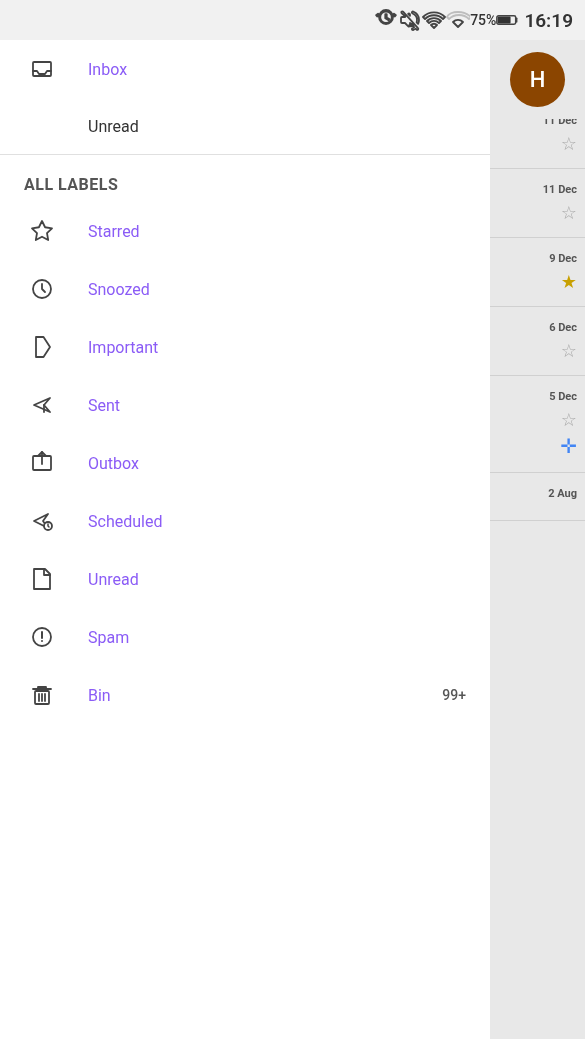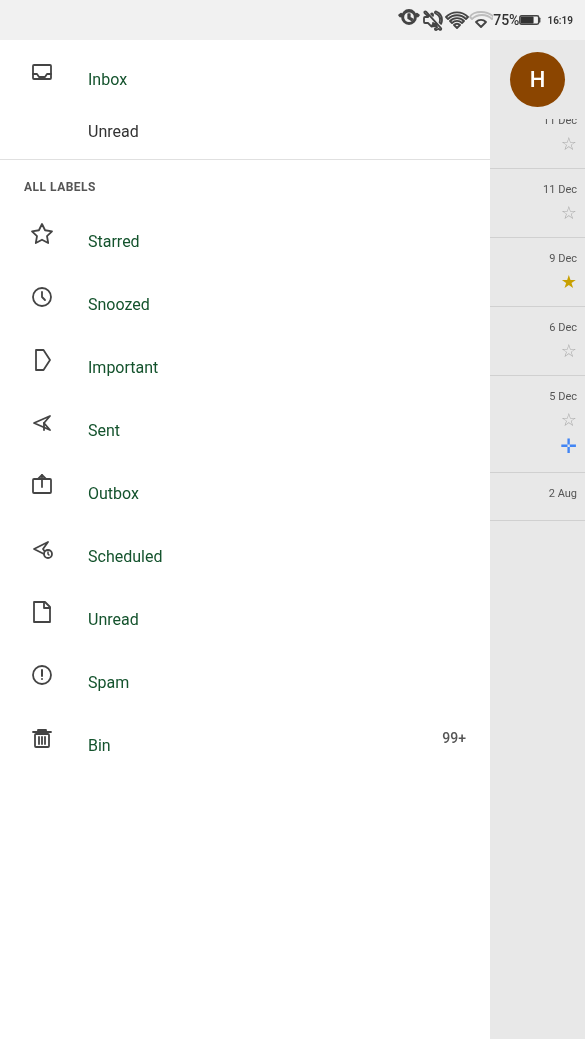--- a/index.html
+++ b/index.html
@@ -30,21 +30,21 @@
     .status-icons {
       display: flex;
       align-items: center;
     }
     .status-text {
       font-size: 14px;
       color: #333;
       font-weight: 500;
     }
     .status-time {
-      font-size: 10px;
+      font-size: 19px;
       color: #333;
       font-weight: 600;
       margin-left: 4px;
     }
 
     
     .drawer {
       position: absolute;
       top: 40px;
       left: 0;
@@ -97,20 +97,21 @@
       flex-direction: column;
       align-items: flex-end;
       padding: 14px 8px 14px 0;
       border-bottom: 1px solid #d0d0d0;
     }
     .email-date {
       font-size: 11px;
       color: #555;
       margin-bottom: 6px;
       text-align: right;
+      font-weight: bold;
     }
     .email-star {
       font-size: 18px;
     }
     .star-empty { color: #aaa; }
     .star-filled { color: #c8a000; }
 
     
     .drawer-item {
       display: flex;
@@ -121,24 +122,23 @@
     }
     .drawer-item-icon {
       width: 36px;
       display: flex;
       align-items: center;
       justify-content: center;
       flex-shrink: 0;
     }
     .drawer-item-label {
       font-size: 16px;
-      color: #14532d;
+      color: #8b5cf6;
       margin-left: 28px;
       flex: 1;
-      margin-top: 16px;
     }
     .drawer-item-badge {
       font-size: 14px;
       color: #555;
       font-weight: 500;
     }
 
     
     .drawer-item-unread {
       display: flex;
@@ -148,21 +148,21 @@
       min-height: 52px;
     }
     .drawer-item-unread-label {
       font-size: 16px;
       color: #333;
     }
 
     
     .section-header {
       padding: 16px 24px 8px 24px;
-      font-size: 12px;
+      font-size: 16px;
       font-weight: 700;
       color: #555;
       letter-spacing: 0.5px;
     }
 
     
     .divider {
       height: 1px;
       background: #e0e0e0;
       margin: 4px 0;

